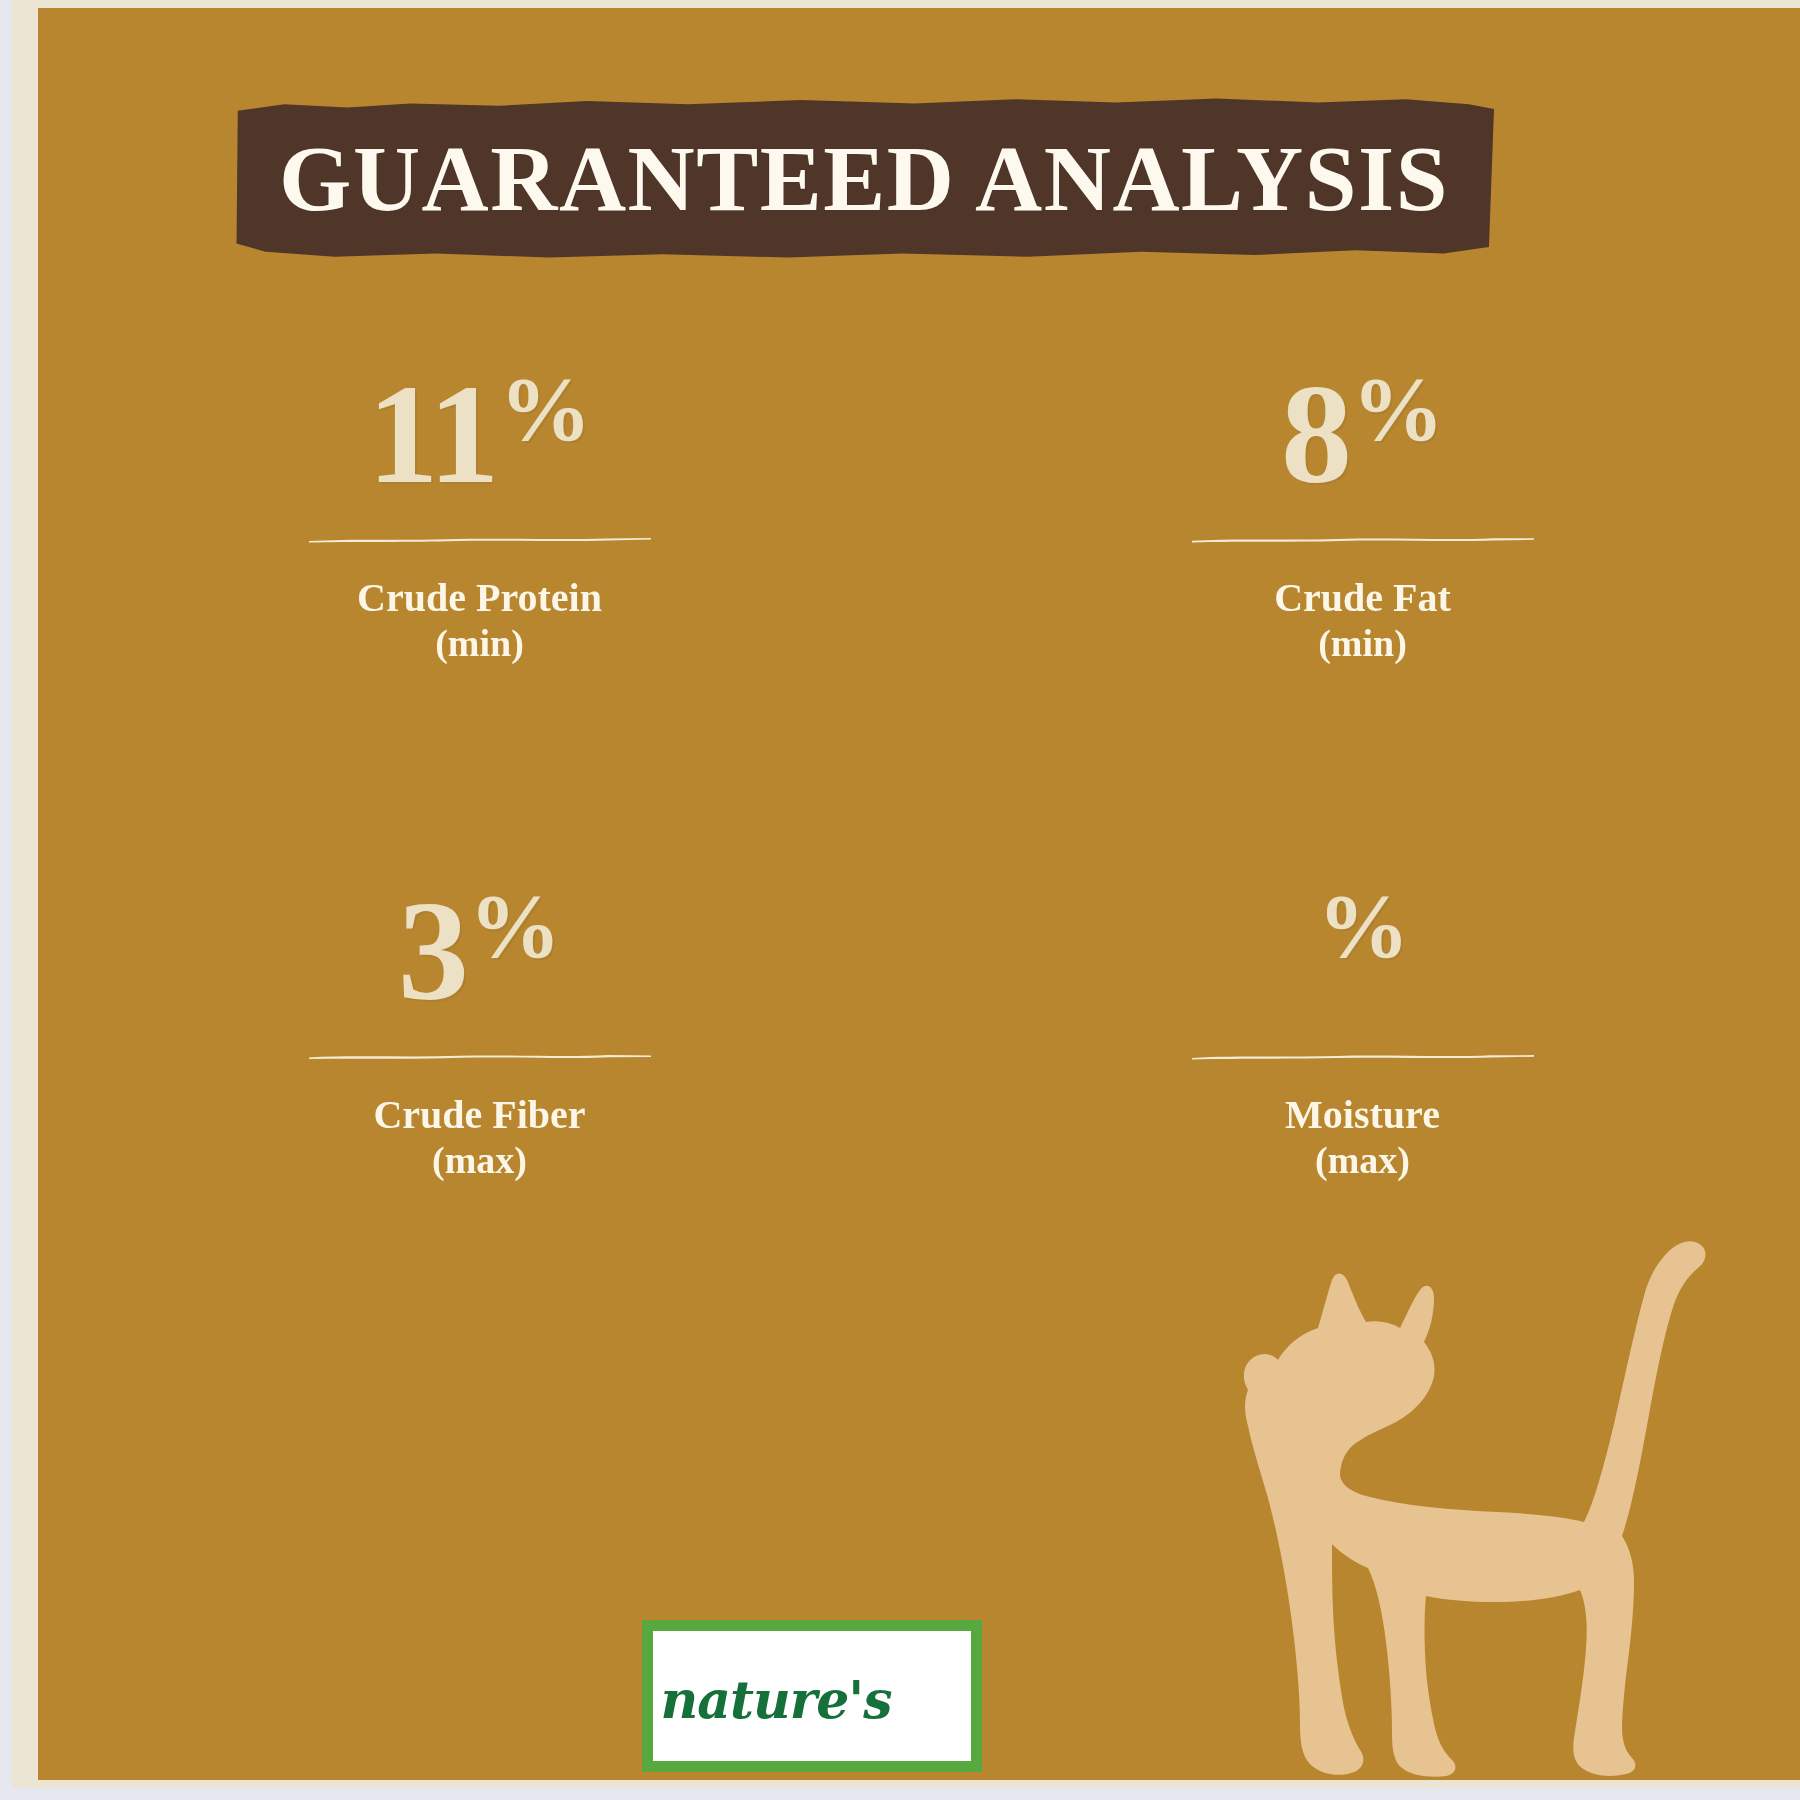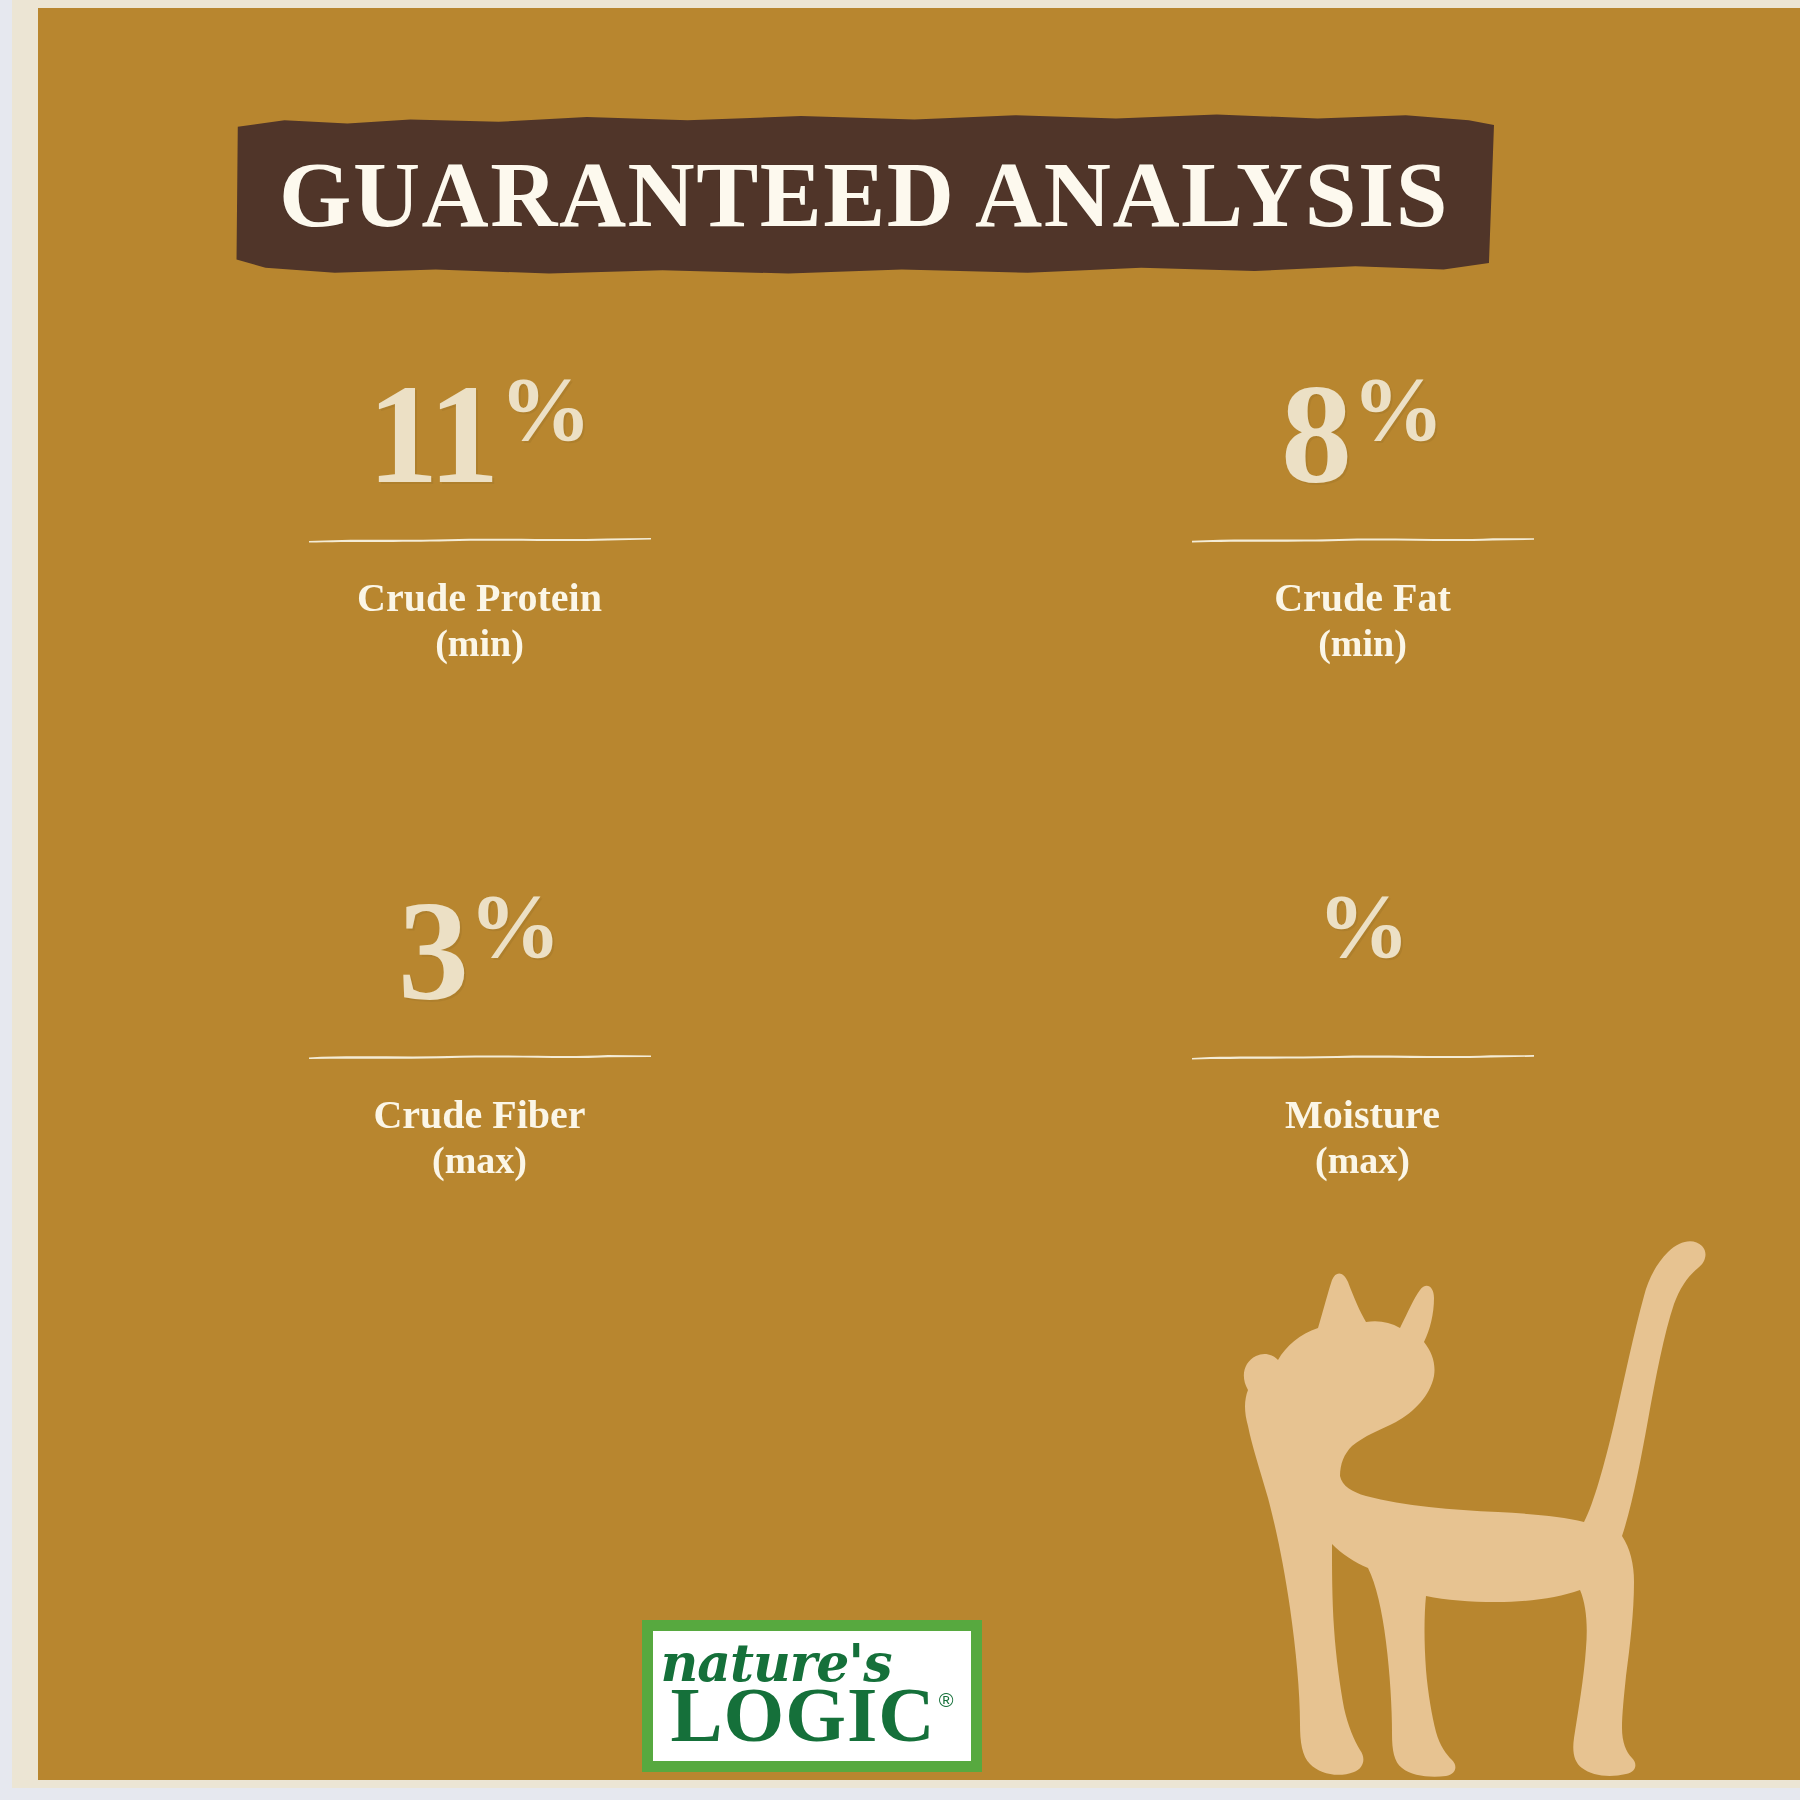--- a/index.html
+++ b/index.html
@@ -32,21 +32,21 @@
     width: 1766px;
     height: 1772px;
     background: #b8862f;
     overflow: hidden;
   }
 
   
   .banner-wrap {
     position: absolute;
     left: 196px;
-    top: 104px;
+    top: 88px;
     width: 1260px;
     height: 164px;
   }
   .banner-shape {
     position: absolute;
     inset: 0;
     background: #503529;
     clip-path: polygon(
       0.3% 9%, 4% 5%, 9% 7%, 14% 4.5%, 21% 6%, 28% 3%, 36% 5%,
       45% 2.5%, 54% 4.5%, 62% 2%, 70% 4%, 78% 1.5%, 86% 4%,
@@ -343,21 +343,17 @@
           C 150 576, 148 562, 148 544
           C 148 512, 144 470, 138 428
           C 132 386, 124 348, 116 318
           C 108 290, 100 266, 96 246
           C 92 232, 92 220, 96 210
           Z"></path>
       </svg>
 
       <div class="logo-box">
         <div class="logo-script">nature's</div>
-        <div class="logo-main">
-          <span class="logo-word">LOGIC</span>
-          <span class="logo-reg">®</span>
-        </div>
       </div>
 
     </div>
   </div>
 </div>
 
 </body></html>

